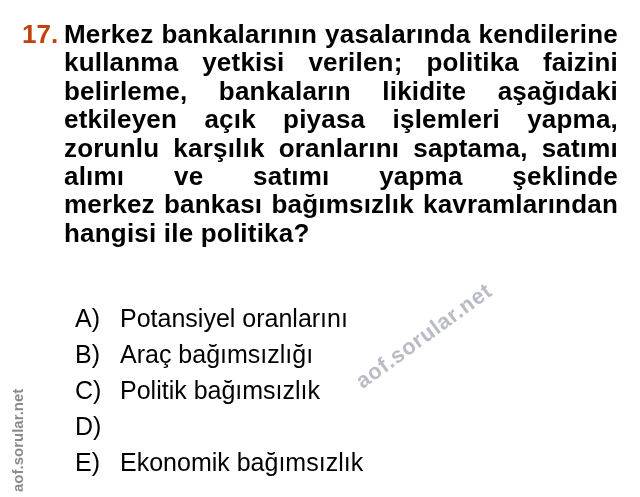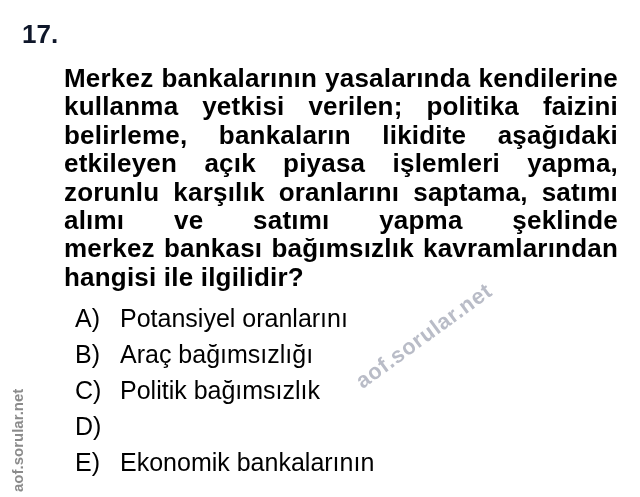--- a/index.html
+++ b/index.html
@@ -17,35 +17,34 @@
   }
 
   
   .qnum {
     position: absolute;
     left: 22px;
     top: 20px;
     font-size: 26px;
     line-height: 28.4px;
     font-weight: 700;
-    color: #0f172a;
+    color: #c2410c;
   }
 
   
   .qtext {
     position: absolute;
     left: 64px;
     top: 20px;
     width: 554px;
     color: #000000;
     font-size: 26px;
     line-height: 28.4px;
     font-weight: 700;
     letter-spacing: 0.2px;
-    margin-top: 44px;
   }
   .q-line {
     text-align: justify;
     text-align-last: justify;
     white-space: nowrap;
   }
   .q-line.last {
     text-align-last: left;
   }
 
@@ -109,42 +108,42 @@
   <div class="qnum">17.</div>
 
   <div class="qtext">
     <div class="q-line">Merkez bankalarının yasalarında kendilerine</div>
     <div class="q-line">kullanma yetkisi verilen; politika faizini</div>
     <div class="q-line">belirleme, bankaların likidite aşağıdaki</div>
     <div class="q-line">etkileyen açık piyasa işlemleri yapma,</div>
     <div class="q-line">zorunlu karşılık oranlarını saptama, satımı</div>
     <div class="q-line">alımı ve satımı yapma şeklinde</div>
     <div class="q-line">merkez bankası bağımsızlık kavramlarından</div>
-    <div class="q-line last">hangisi ile ilgilidir?</div>
+    <div class="q-line last">hangisi ile politika?</div>
   </div>
 
   <div class="options">
     <div class="option-row">
       <span class="option-letter">A)</span>
       <span class="option-text">Potansiyel oranlarını</span>
     </div>
     <div class="option-row">
       <span class="option-letter">B)</span>
       <span class="option-text">Araç bağımsızlığı</span>
     </div>
     <div class="option-row">
       <span class="option-letter">C)</span>
       <span class="option-text">Politik bağımsızlık</span>
     </div>
     <div class="option-row">
       <span class="option-letter">D)</span>
     </div>
     <div class="option-row">
       <span class="option-letter">E)</span>
-      <span class="option-text">Ekonomik bankalarının</span>
+      <span class="option-text">Ekonomik bağımsızlık</span>
     </div>
   </div>
 
   <div class="wm-diagonal">aof.sorular.net</div>
 
   <div class="wm-vertical">aof.sorular.net</div>
 
 </div>
 
 </body></html>

